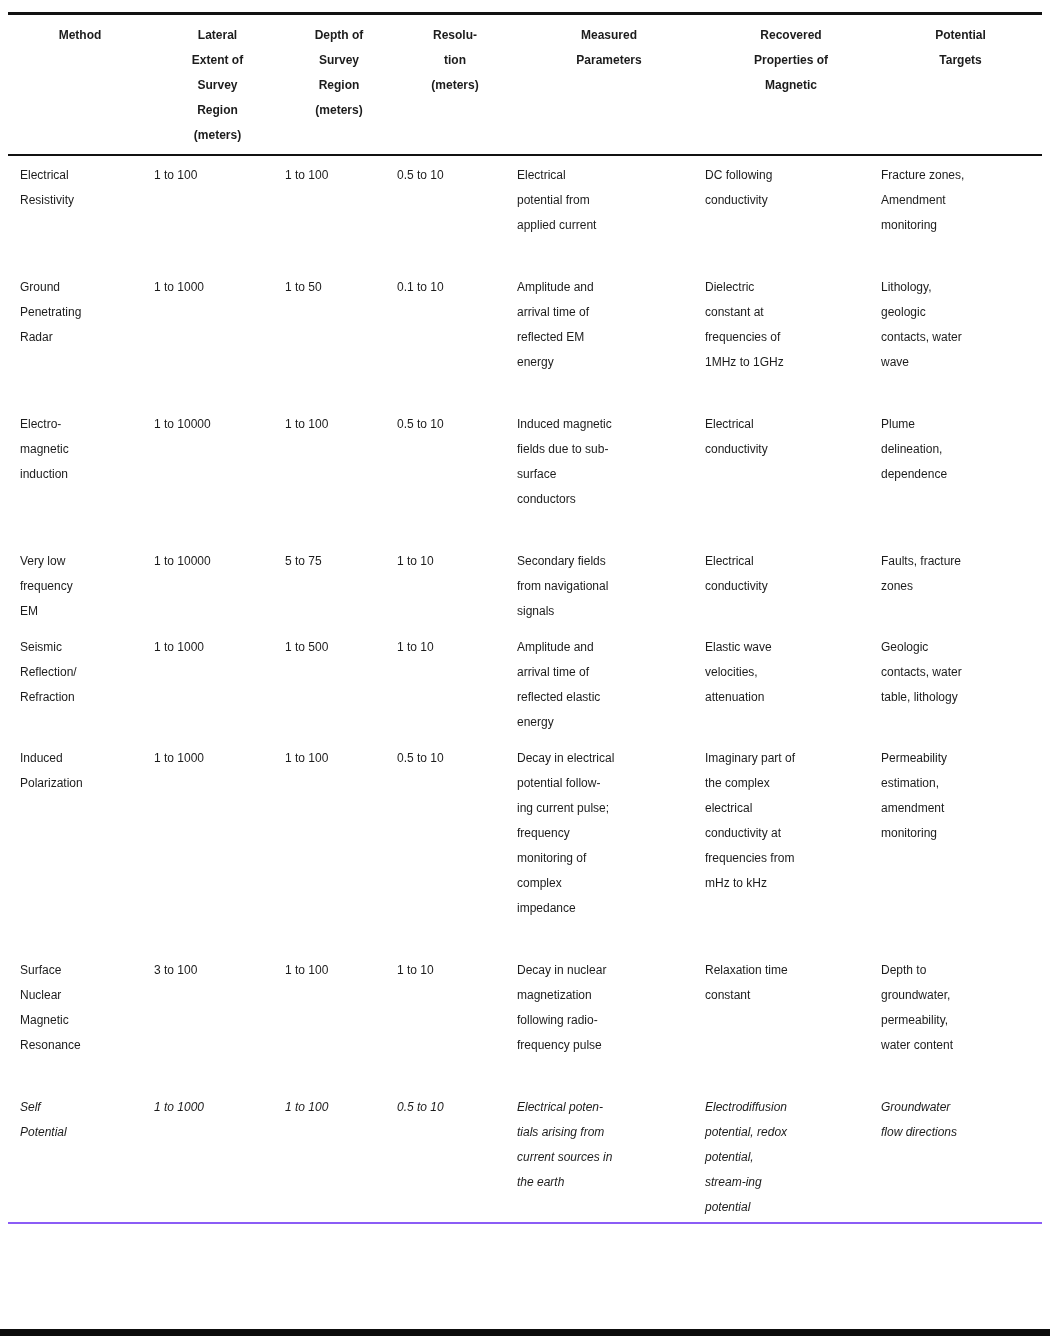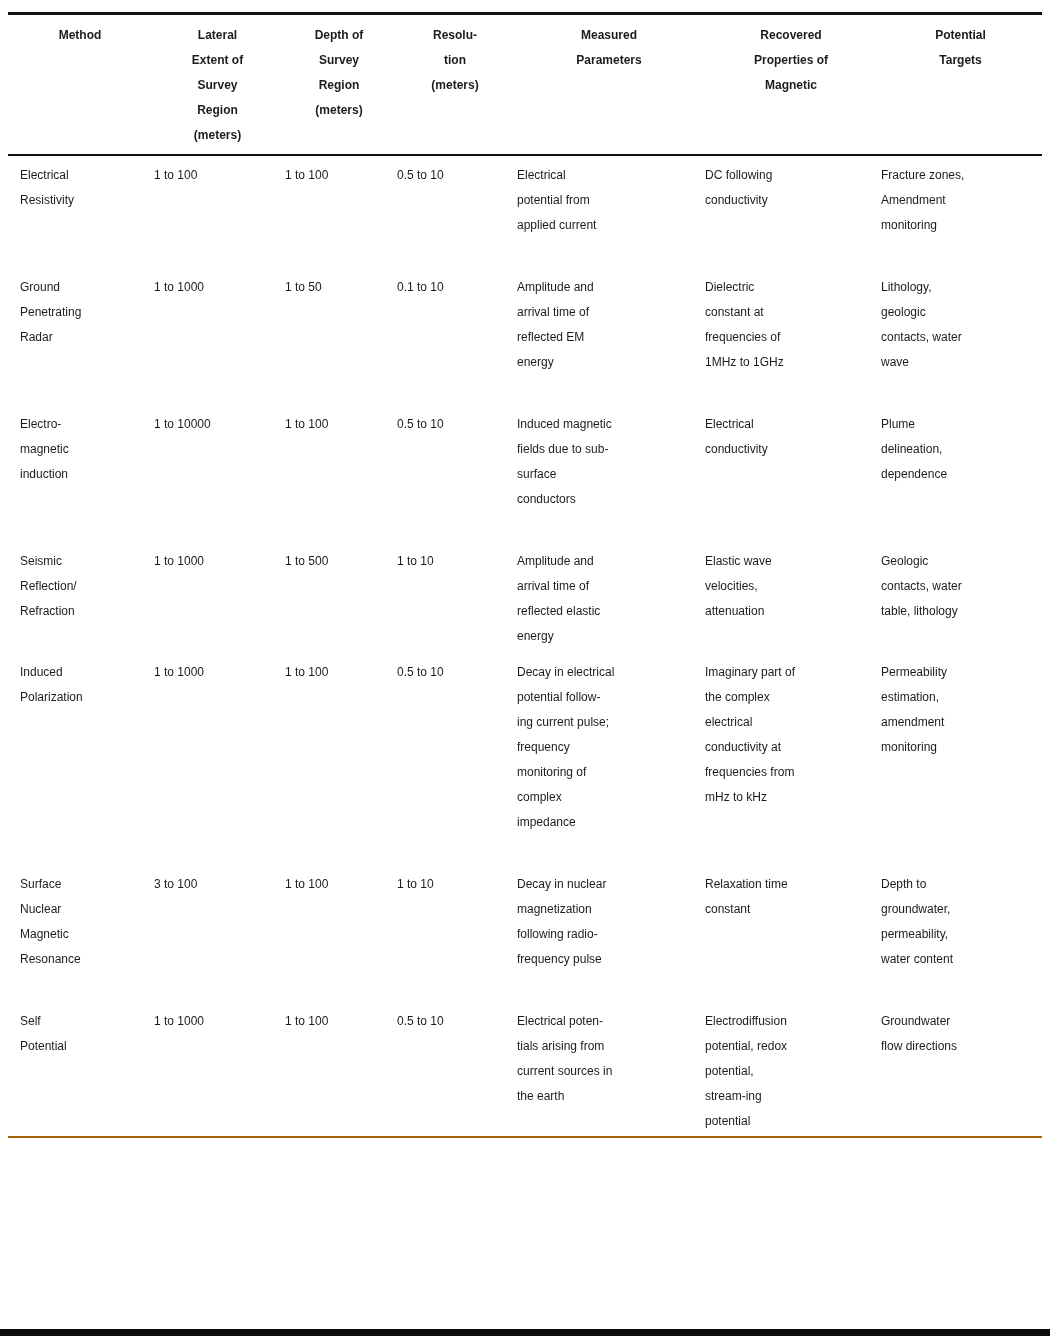--- a/index.html
+++ b/index.html
@@ -38,21 +38,22 @@
   td {
     vertical-align: top;
     text-align: left;
     padding: 7px 8px 30px 2px;
     white-space: pre-line;
   }
   td.c1 { padding-left: 12px; }
   tr.tight td { padding-bottom: 4px; }
   tr.last td { padding-bottom: 2px; }
   tbody tr.last {
-    border-bottom: 2px solid #a16207;
+    border-bottom: 2px solid #8b5cf6;
+    font-style: italic;
   }
   .bottom-band {
     position: absolute;
     left: 0;
     right: 0;
     bottom: 0;
     height: 7px;
     background: #0d0d0d;
   }
 </style>
@@ -141,20 +142,35 @@
 fields due to sub-
 surface
 conductors</td>
         <td>Electrical
 conductivity</td>
         <td>Plume
 delineation,
 dependence</td>
       </tr>
       <tr class="tight">
+        <td class="c1">Very low
+frequency
+EM</td>
+        <td>1 to 10000</td>
+        <td>5 to 75</td>
+        <td>1 to 10</td>
+        <td>Secondary fields
+from navigational
+signals</td>
+        <td>Electrical
+conductivity</td>
+        <td>Faults, fracture
+zones</td>
+      </tr>
+      <tr class="tight">
         <td class="c1">Seismic
 Reflection/
 Refraction</td>
         <td>1 to 1000</td>
         <td>1 to 500</td>
         <td>1 to 10</td>
         <td>Amplitude and
 arrival time of
 reflected elastic
 energy</td>

